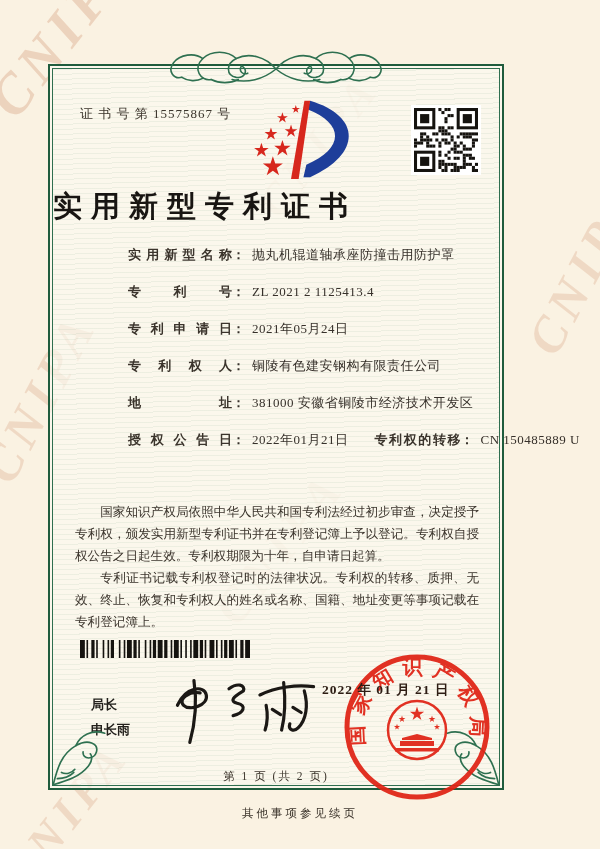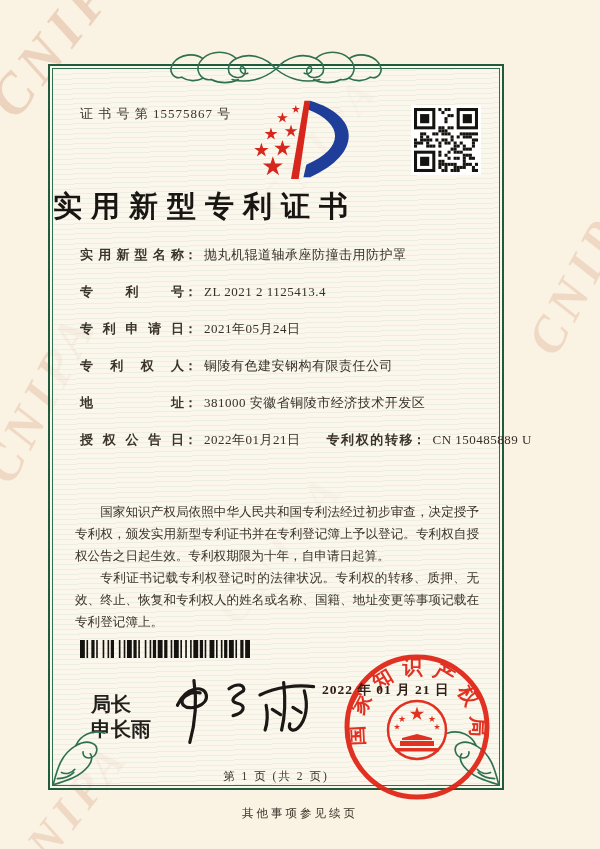--- a/index.html
+++ b/index.html
@@ -48,39 +48,39 @@
   }
   .logo{position:absolute;left:196px;top:26px;width:128px;height:86px;}
   .qr{position:absolute;right:18px;top:36px;width:70px;height:70px;background:#fff;padding:3px;box-sizing:border-box;}
   .qr svg{width:100%;height:100%;display:block;}
   .title{
     position:absolute;left:0;right:0;top:118px;
     font-size:29px;font-weight:700;color:#181512;letter-spacing:9px;
   }
   
   .fields{position:absolute;left:27px;right:24px;top:176px;font-size:13px;color:#36302a;}
-  .frow{height:37px;line-height:20px;white-space:nowrap;}
+  .frow{height:37px;line-height:20px;white-space:nowrap;margin-left:48px;}
   .flabel{display:inline-block;width:104px;text-align:justify;text-align-last:justify;font-weight:600;color:#3b342c;vertical-align:top;}
   .colon{font-weight:600;margin-right:7px;}
   .fvalue{letter-spacing:.5px;}
   .grant-row{display:flex;}
   .grant-second{margin-left:26px;}
   .flabel.short{width:86px;}
   
   .body-text{
     position:absolute;left:21px;right:19px;top:432px;
     font-size:12.6px;line-height:1.73;color:#3a332b;
     text-align:justify;
   }
   .body-text p{margin:1px;text-indent:2em;}
   
   .barcode{position:absolute;left:27px;top:571px;width:170px;height:18px;}
   .barcode svg{width:100%;height:100%;display:block;}
   .signer{position:absolute;left:38px;top:623px;font-family:"Liberation Sans","DejaVu Sans",sans-serif;
-    font-size:20px;font-weight:600;color:#23201c;line-height:25px;}
+    font-size:13px;font-weight:600;color:#23201c;line-height:25px;}
   .signature{position:absolute;left:110px;top:605px;width:165px;height:78px;}
   .seal{position:absolute;left:289px;top:583px;width:150px;height:150px;z-index:4;opacity:.93;}
   .seal-date{
     position:absolute;left:322px;top:681px;z-index:5;
     font-size:13.5px;font-weight:700;color:#2d1d14;letter-spacing:1px;white-space:nowrap;
   }
   .page-no{position:absolute;left:0;right:0;top:700px;text-align:center;font-size:11.5px;color:#3c352c;letter-spacing:2px;}
   .footer-note{
     position:absolute;left:0;right:0;top:806px;text-align:center;z-index:1;
     font-size:11.5px;color:#3c352c;letter-spacing:3px;

